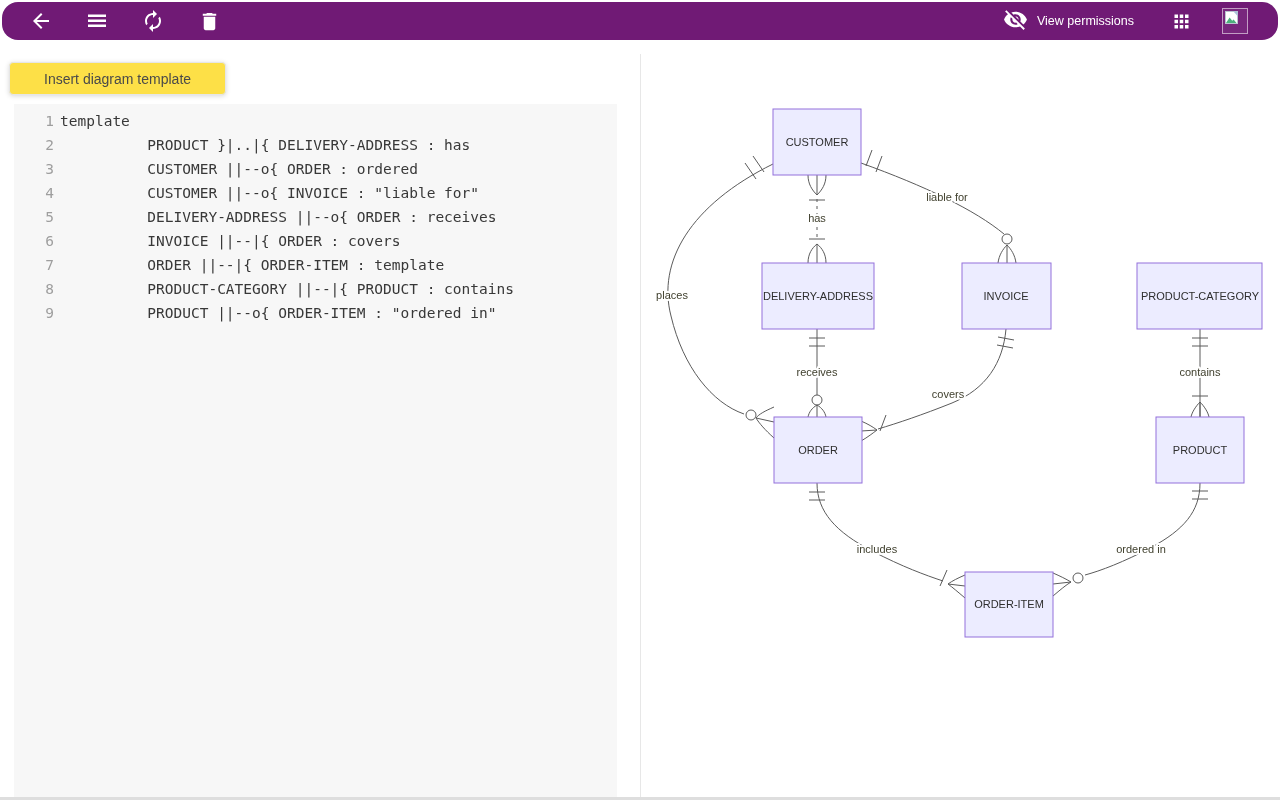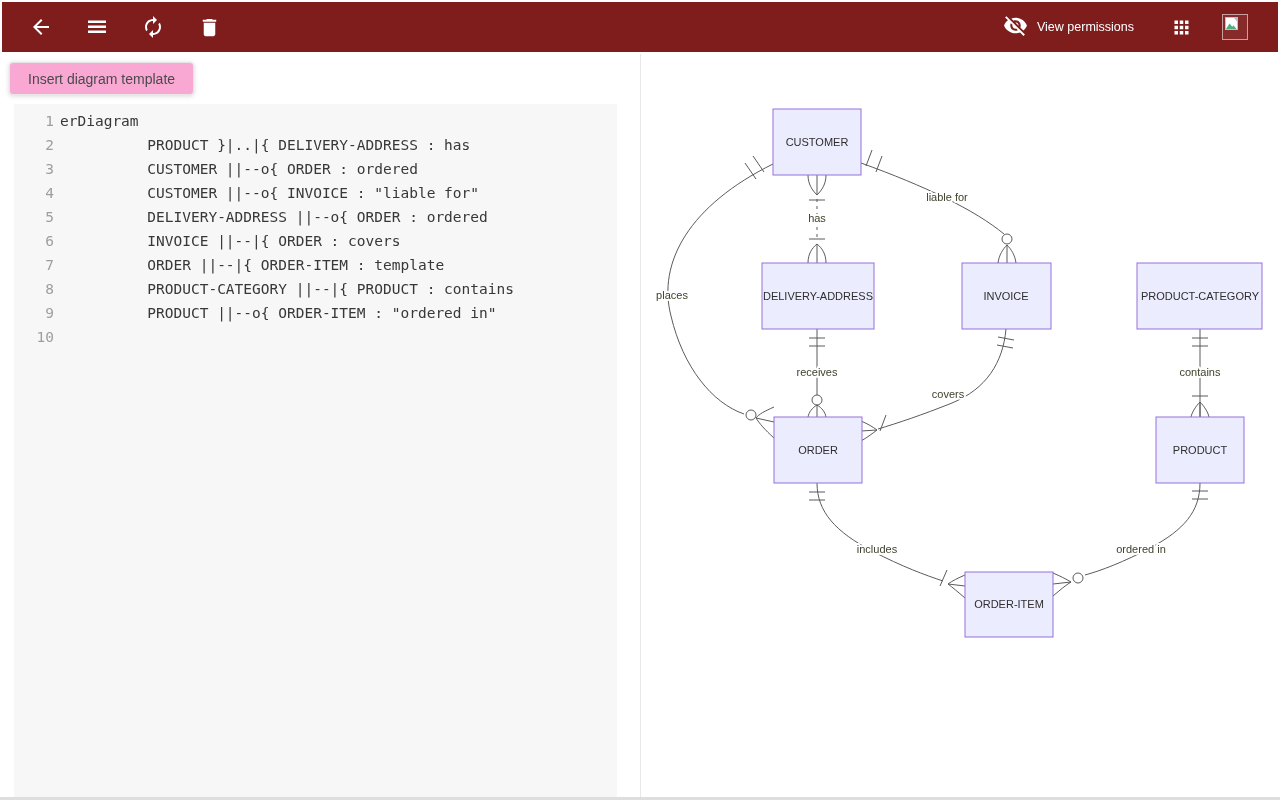--- a/index.html
+++ b/index.html
@@ -3,43 +3,43 @@
 <meta charset="utf-8">
 <style>
   * { box-sizing: border-box; }
   html,body { margin:0; padding:0; }
   body {
     width:1280px; height:800px; position:relative; overflow:hidden;
     background:#ffffff; font-family:"Liberation Sans", sans-serif;
   }
   
   .topbar {
-    position:absolute; top:2px; left:2px; right:2px; height:50px;
-    background:#7f1d1d; display:flex; align-items:center;
+    position:absolute; top:2px; left:2px; right:2px; height:38px;
+    background:#701a75; display:flex; align-items:center;border-radius:16px;
   }
   .tb-left { display:flex; align-items:center; gap:30px; padding-left:26px; }
   .tb-right { margin-left:auto; display:flex; align-items:center; gap:28px; padding-right:30px; }
   .icon-btn {
     background:none; border:none; padding:0; margin:0; cursor:pointer;
     width:26px; height:26px; display:flex; align-items:center; justify-content:center;
   }
   .icon-btn svg { display:block; }
   .perm-btn {
     background:none; border:none; cursor:pointer; display:flex; align-items:center;
     gap:9px; color:#ffffff; font-size:12.5px; font-family:"Liberation Sans",sans-serif;
   }
   .avatar-box {
     width:26px; height:26px; border:1px solid rgba(255,255,255,.55);
     background:rgba(255,255,255,.06); cursor:pointer; padding:2px;
     display:flex; align-items:flex-start; justify-content:flex-start;
   }
   
   .insert-btn {
-    position:absolute; left:9px; top:62px; height:33px; padding:0 18px;
-    background:#f9a8d4; border:1px solid #e6e6e6; border-radius:4px;
+    position:absolute; left:9px; top:62px; height:33px; padding:0 34px;
+    background:#fde047; border:1px solid #e6e6e6; border-radius:4px;
     box-shadow:0 1px 5px rgba(0,0,0,.16); cursor:pointer;
     font-size:14px; color:#4a4a4a; font-family:"Liberation Sans",sans-serif;
   }
   
   .editor {
     position:absolute; left:14px; top:104px; width:603px; height:693px;
     background:#f7f7f7; cursor:text; padding-top:5px;
     font-family:"DejaVu Sans Mono","Liberation Mono",monospace;
     font-size:14.5px; line-height:24px; color:#383838;
   }
@@ -121,57 +121,53 @@
           </svg></span>
     </div>
   </div>
 </div>
 
 <button class="insert-btn">Insert diagram template</button>
 
 <div class="editor">
   <div class="ed-row">
       <span class="ed-ln">1</span>
-      <span class="ed-code">erDiagram</span>
+      <span class="ed-code">template</span>
     </div>
   <div class="ed-row">
       <span class="ed-ln">2</span>
       <span class="ed-code">          PRODUCT }|..|{ DELIVERY-ADDRESS : has</span>
     </div>
   <div class="ed-row">
       <span class="ed-ln">3</span>
       <span class="ed-code">          CUSTOMER ||--o{ ORDER : ordered</span>
     </div>
   <div class="ed-row">
       <span class="ed-ln">4</span>
       <span class="ed-code">          CUSTOMER ||--o{ INVOICE : "liable for"</span>
     </div>
   <div class="ed-row">
       <span class="ed-ln">5</span>
-      <span class="ed-code">          DELIVERY-ADDRESS ||--o{ ORDER : ordered</span>
+      <span class="ed-code">          DELIVERY-ADDRESS ||--o{ ORDER : receives</span>
     </div>
   <div class="ed-row">
       <span class="ed-ln">6</span>
       <span class="ed-code">          INVOICE ||--|{ ORDER : covers</span>
     </div>
   <div class="ed-row">
       <span class="ed-ln">7</span>
       <span class="ed-code">          ORDER ||--|{ ORDER-ITEM : template</span>
     </div>
   <div class="ed-row">
       <span class="ed-ln">8</span>
       <span class="ed-code">          PRODUCT-CATEGORY ||--|{ PRODUCT : contains</span>
     </div>
   <div class="ed-row">
       <span class="ed-ln">9</span>
       <span class="ed-code">          PRODUCT ||--o{ ORDER-ITEM : "ordered in"</span>
-    </div>
-  <div class="ed-row">
-      <span class="ed-ln">10</span>
-      <span class="ed-code"></span>
     </div>
 </div>
 
 <div class="divider"></div>
 
 <svg class="diagram" viewBox="641 54 639 743" width="639" height="743" xmlns="http://www.w3.org/2000/svg">
 
   <g>
     <path class="edge dashed" d="M817,199 V240"></path>
     <path class="marker" d="M808,175 C808,184 812,190 817,195 C822,190 826,184 826,175 M817,175 V195"></path>

